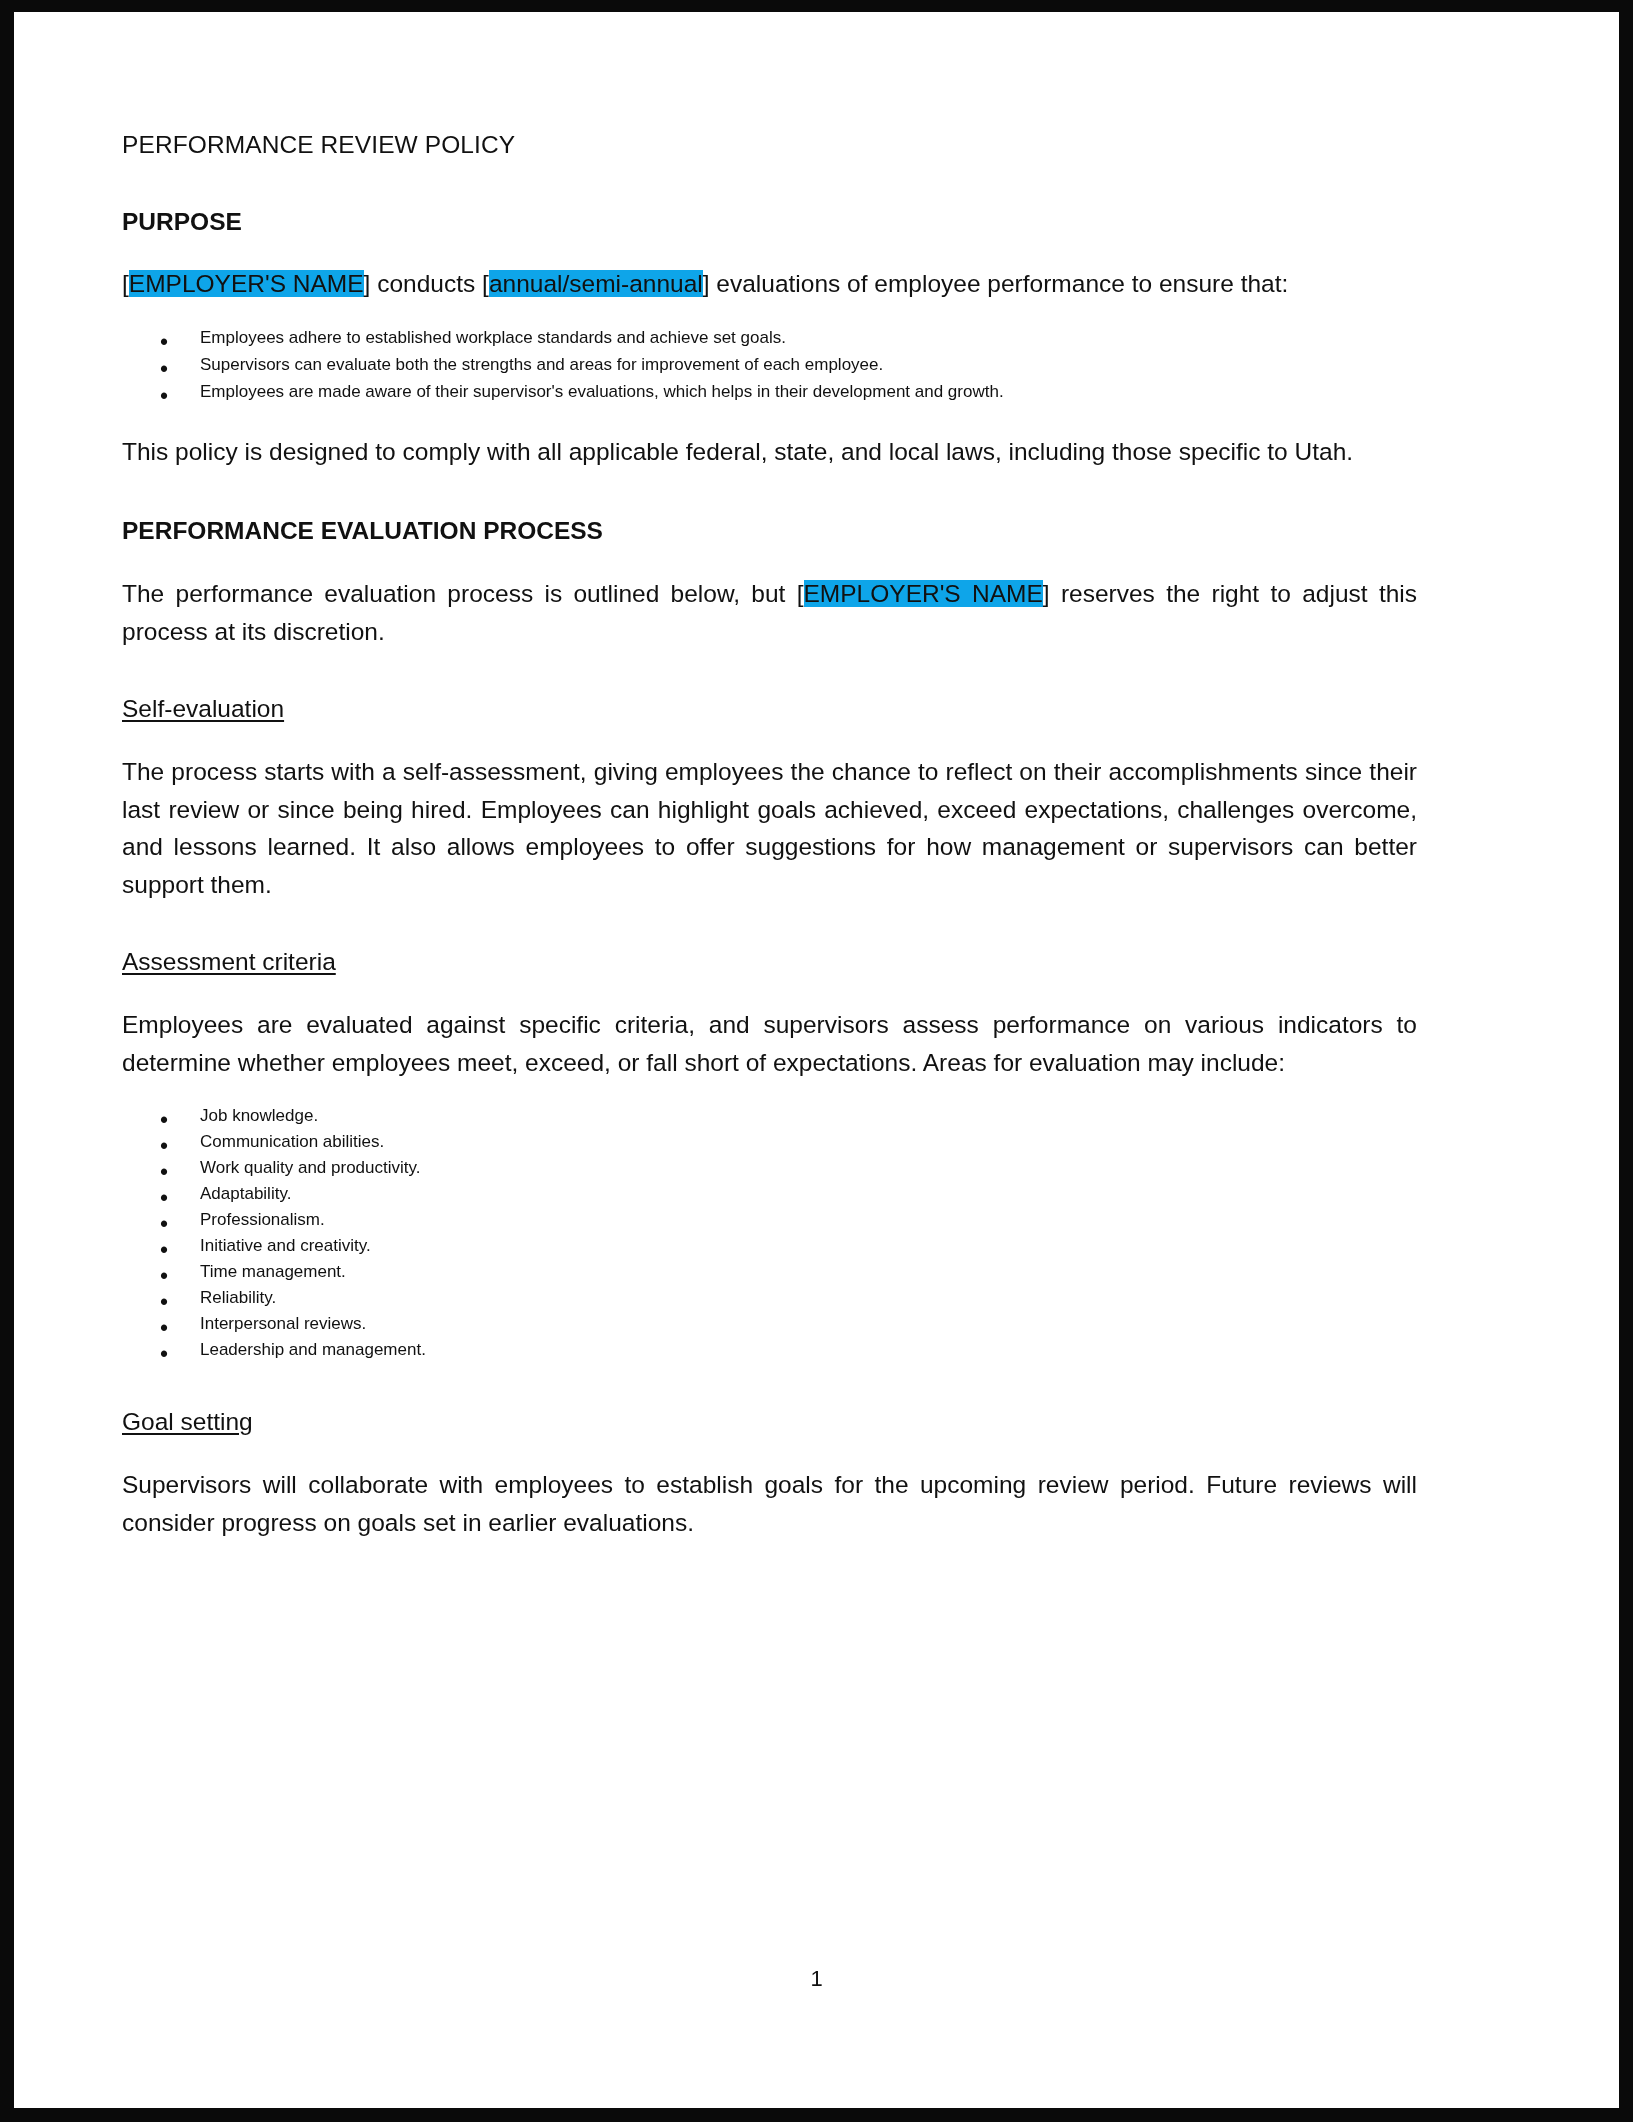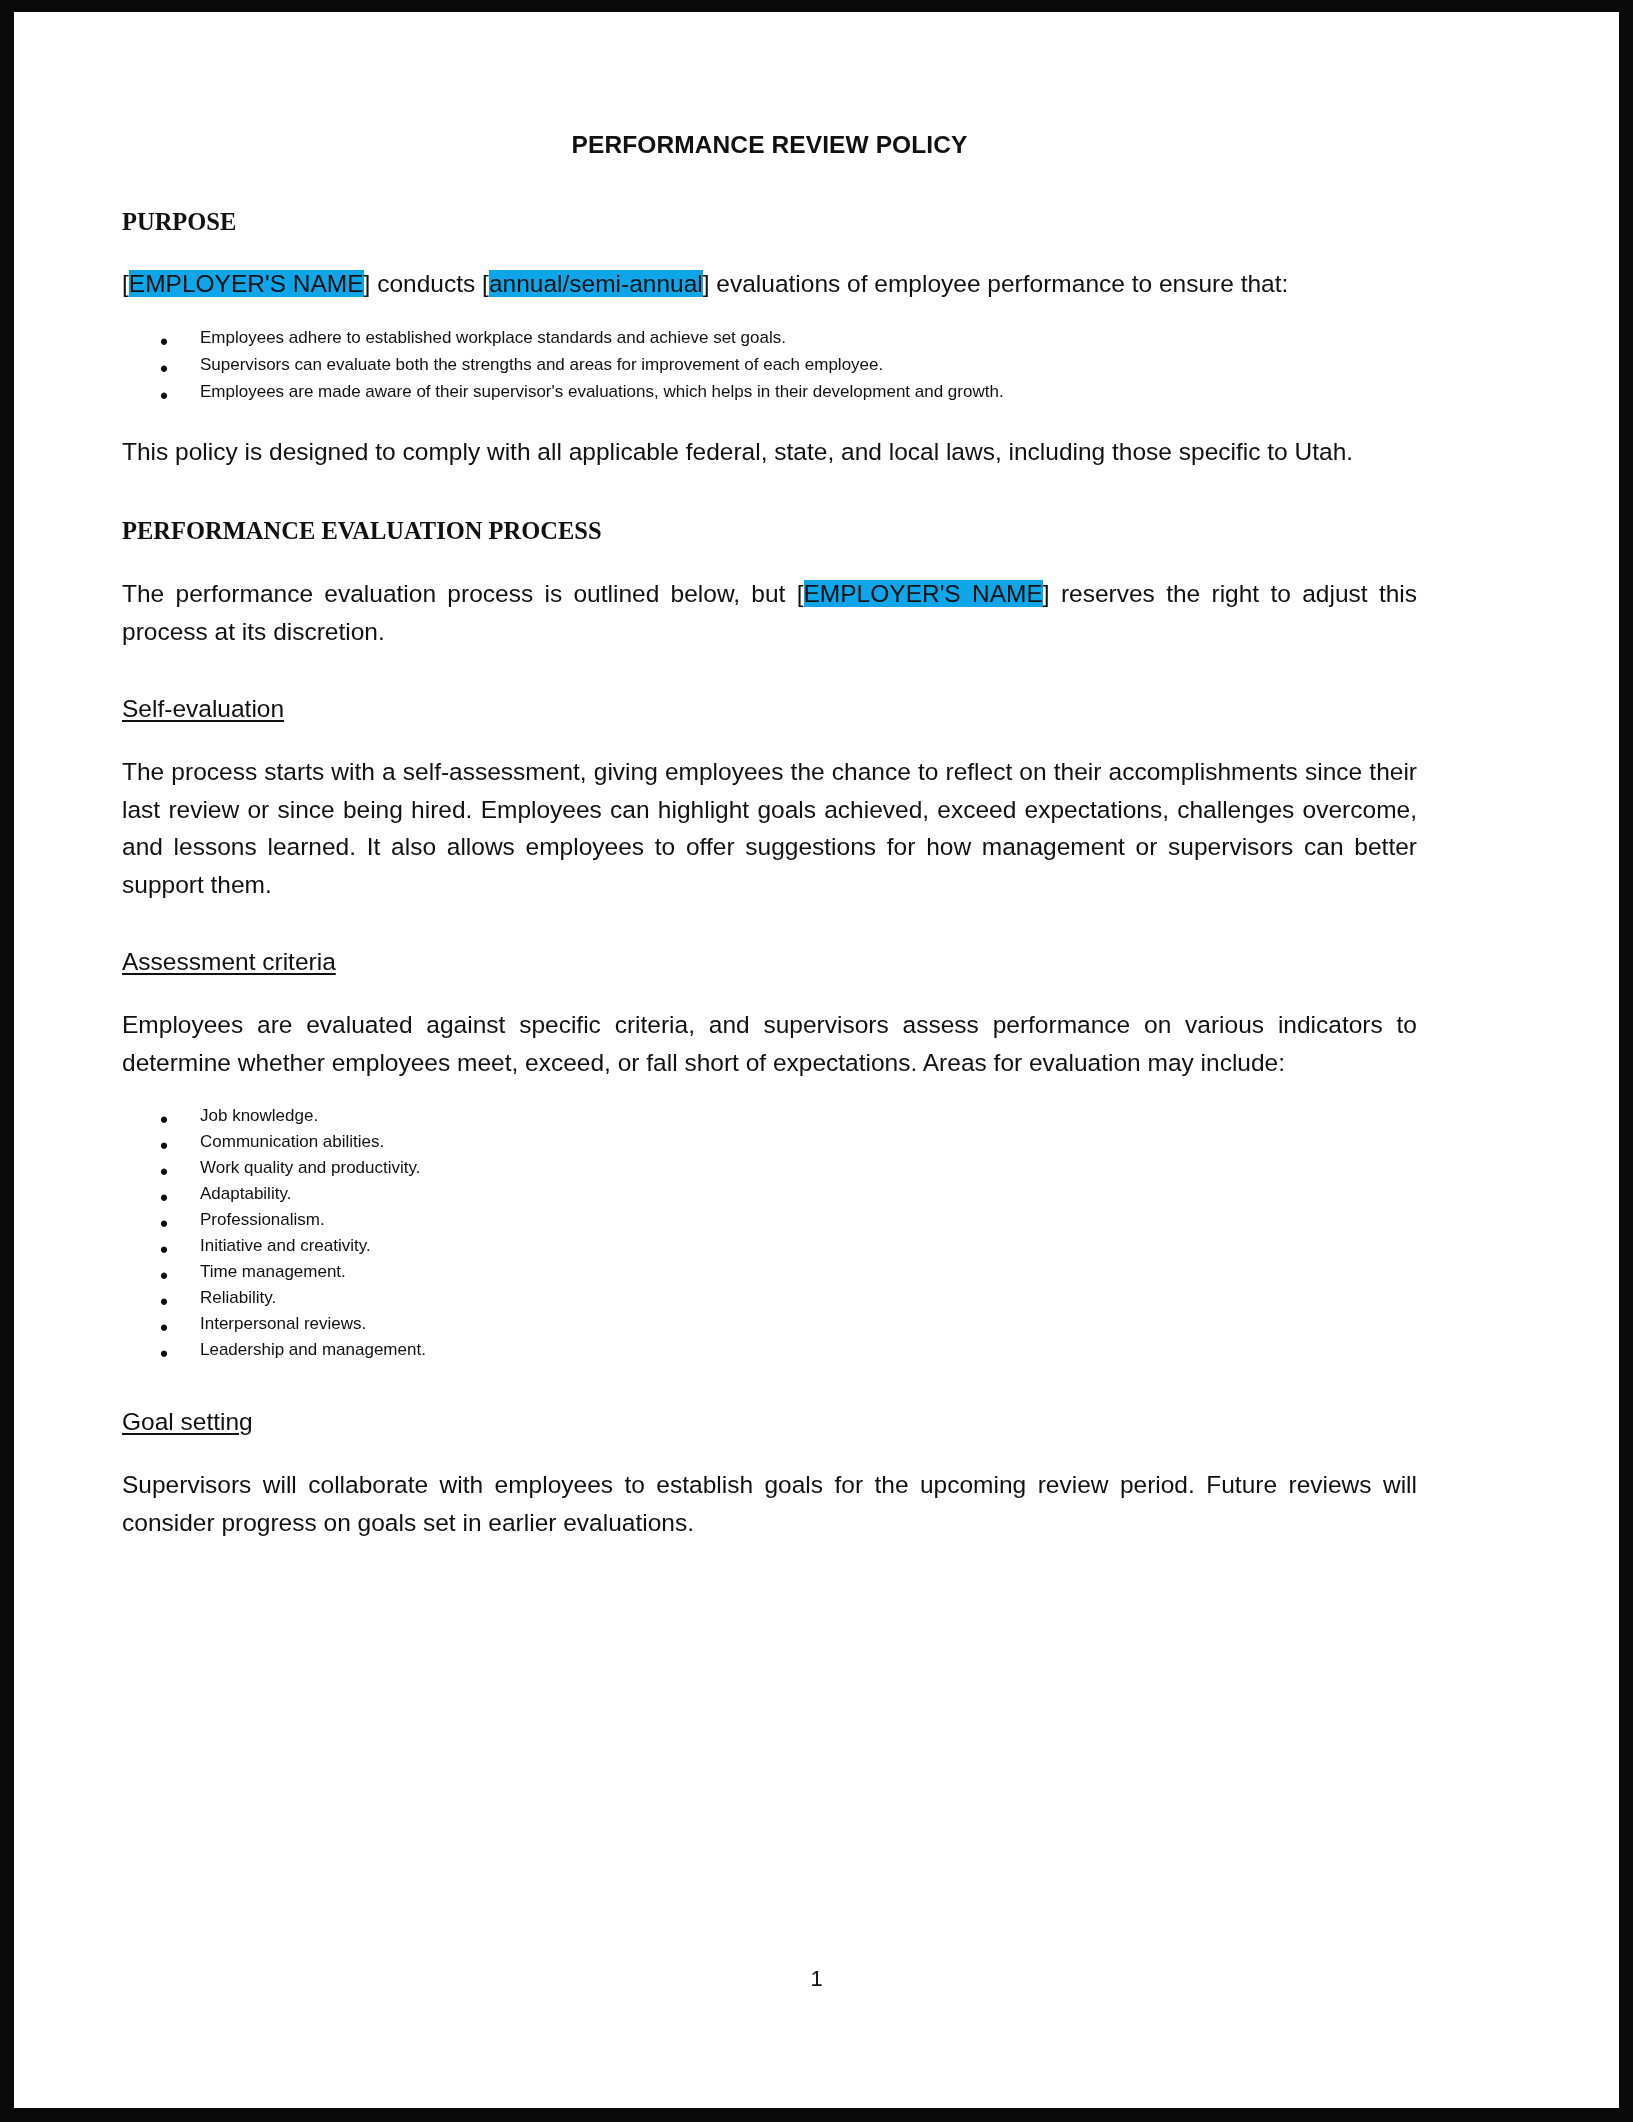--- a/index.html
+++ b/index.html
@@ -32,35 +32,33 @@
   #page-body {
     position: absolute;
     left: 108px;
     top: 100px;
     width: 1295px;
     font-family: "Liberation Sans", sans-serif;
     color: #111111;
   }
 
   .doc-title {
-    text-align: center;
-    font-weight: bold;
+    font-weight: normal;
     font-size: 24.5px;
     letter-spacing: 0.1px;
     margin: 0 0 0 0;
     padding-top: 18px;
     line-height: 1.25;
   }
 
   .section-heading {
     font-weight: bold;
     font-size: 24.5px;
     margin: 45px 0 0 0;
     line-height: 1.3;
-    font-family: Liberation Serif, serif;
   }
 
   .sub-heading {
     font-size: 24.5px;
     margin: 42px 0 0 0;
     line-height: 1.35;
     display: block;
   }
   .sub-heading .u {
     text-decoration: underline;

